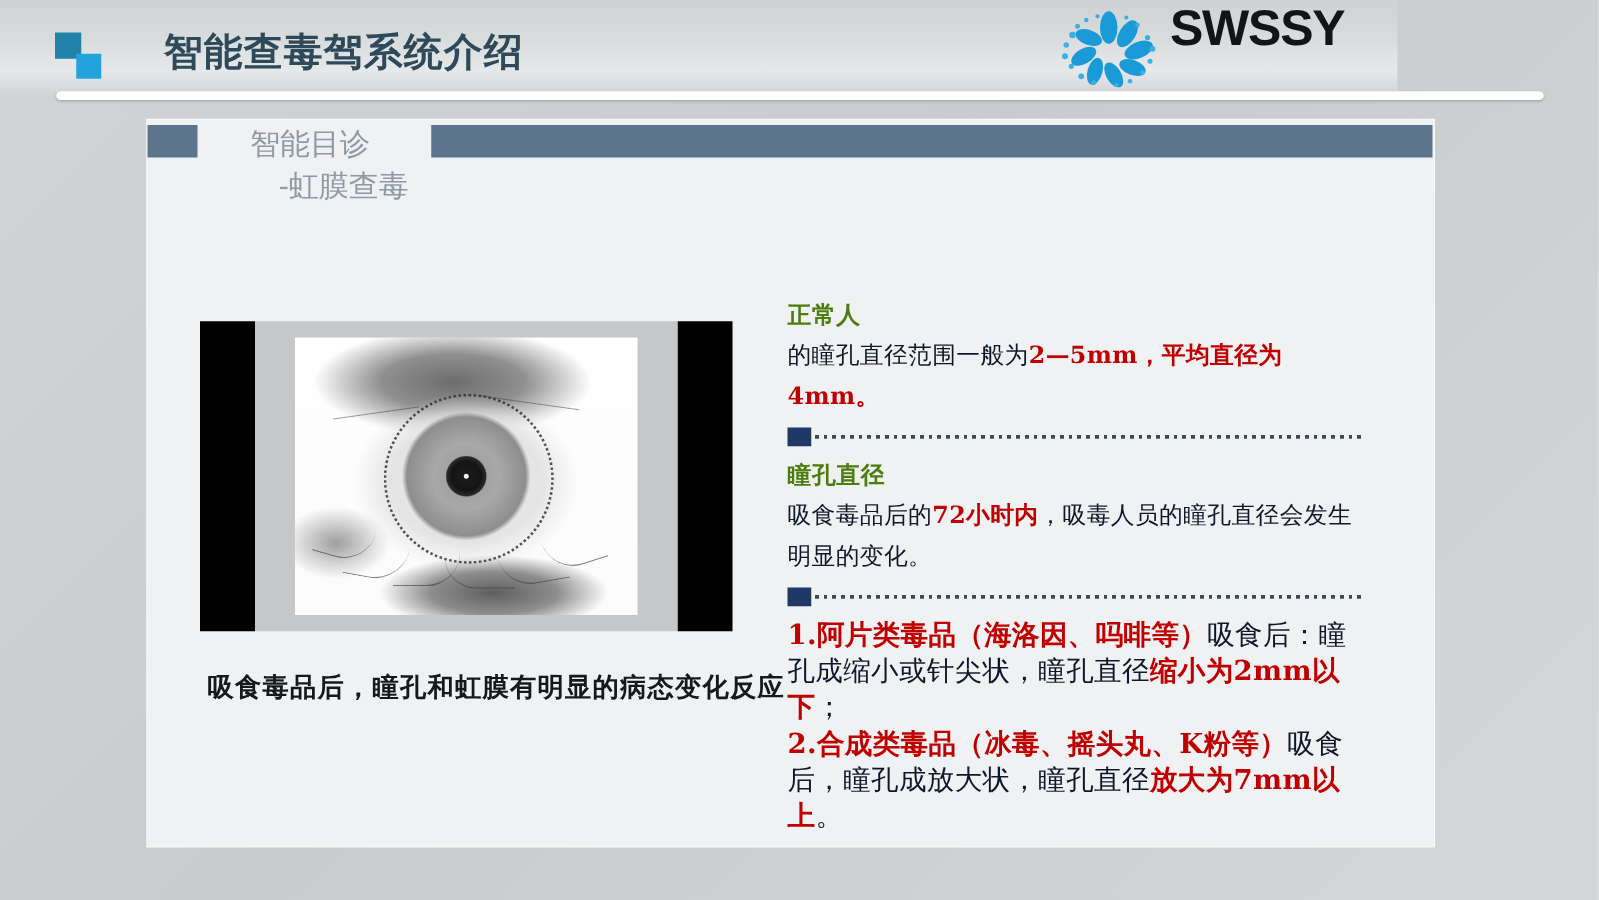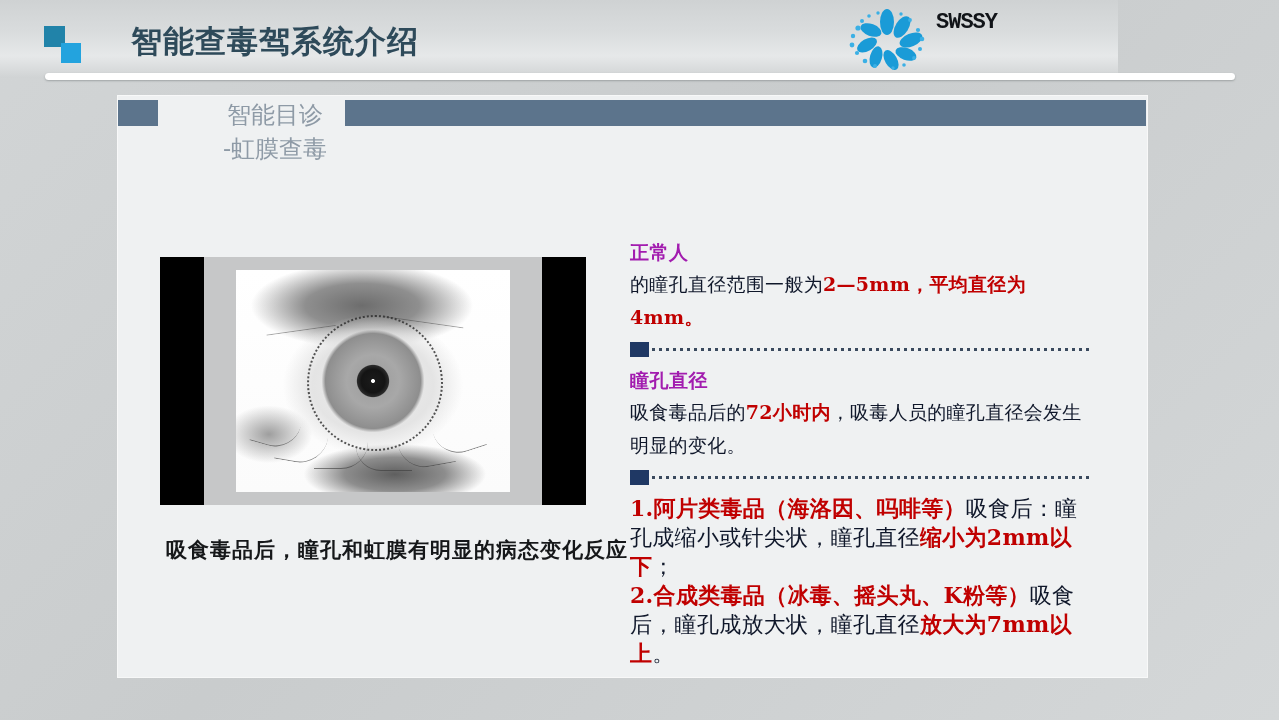--- a/index.html
+++ b/index.html
@@ -32,22 +32,22 @@
     position:absolute;left:45px;top:73px;width:1190px;height:7px;
     background:#ffffff;border-radius:4px;
     box-shadow:0 1px 2px rgba(120,125,128,.55);
   }
 
   
   #logo{position:absolute;right:22px;top:6px;width:252px;height:66px;}
   #logo-mark{position:absolute;left:0;top:2px;width:86px;height:62px;}
   #logo-text{position:absolute;left:92px;top:0px;width:160px;height:64px;}
   #logo-swssy{
-    font-size:22px;font-weight:bold;letter-spacing:-1px;color:#111418;
-    line-height:34px;font-family:Liberation Mono, monospace;
+    font-size:40px;font-weight:bold;letter-spacing:-1px;color:#111418;
+    line-height:34px;font-family:Liberation Sans, sans-serif;
   }
   #logo-cn{
     font-size:19px;font-weight:bold;letter-spacing:3px;color:#141619;
     line-height:24px;
   }
 
   
   #panel{
     position:absolute;left:118px;top:96px;width:1029px;height:581px;
     background:#eff1f2;
@@ -58,21 +58,21 @@
   #hdr-block-small{
     position:absolute;left:0px;top:4px;width:40px;height:26px;background:#5c748c;
   }
   #hdr-block-long{
     position:absolute;left:227px;top:4px;width:801px;height:26px;background:#5c748c;
   }
   #slide-title{
     position:absolute;left:82px;top:2px;width:150px;
     color:#8e9aa6;font-size:24px;line-height:34px;
     font-family:"DejaVu Serif","Liberation Serif",serif;
-    text-align:center;white-space:nowrap;
+    text-align:left;white-space:nowrap;
   }
   #slide-subtitle{
     position:absolute;left:72px;top:36px;width:170px;
     color:#8e9aa6;font-size:24px;line-height:34px;
     font-family:"DejaVu Serif","Liberation Serif",serif;
     text-align:center;white-space:nowrap;
   }
 
   
   #eye-block{
@@ -110,21 +110,21 @@
     white-space:nowrap;letter-spacing:1px;margin-left:30px;
   }
 
   
   #text-col{
     position:absolute;left:512px;top:142px;width:460px;
     font-family:"DejaVu Serif","Liberation Serif",serif;
     color:#1b1f24;
   }
   .sec-head{
-    font-size:19px;font-weight:bold;color:#a21caf;
+    font-size:19px;font-weight:bold;color:#4d7c0f;
     line-height:28px;margin:0 0 2px 0;letter-spacing:.5px;
   }
   .sec-body{
     font-size:19px;line-height:33px;color:#1b1f24;letter-spacing:.3px;
   }
   .red{color:#c00000;font-weight:bold;}
   .dark{color:#0f172a;}
 
   .divider{position:relative;height:22px;margin:6px 0 4px 0;}
   .divider .dsq{

